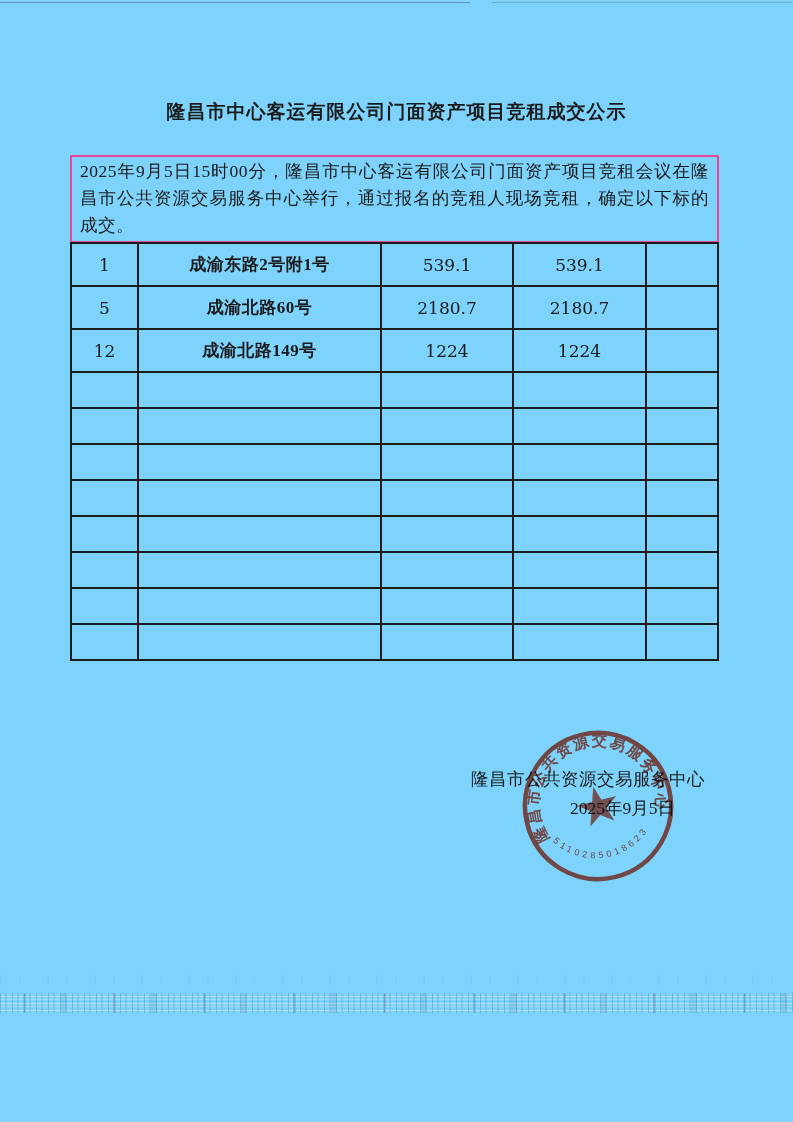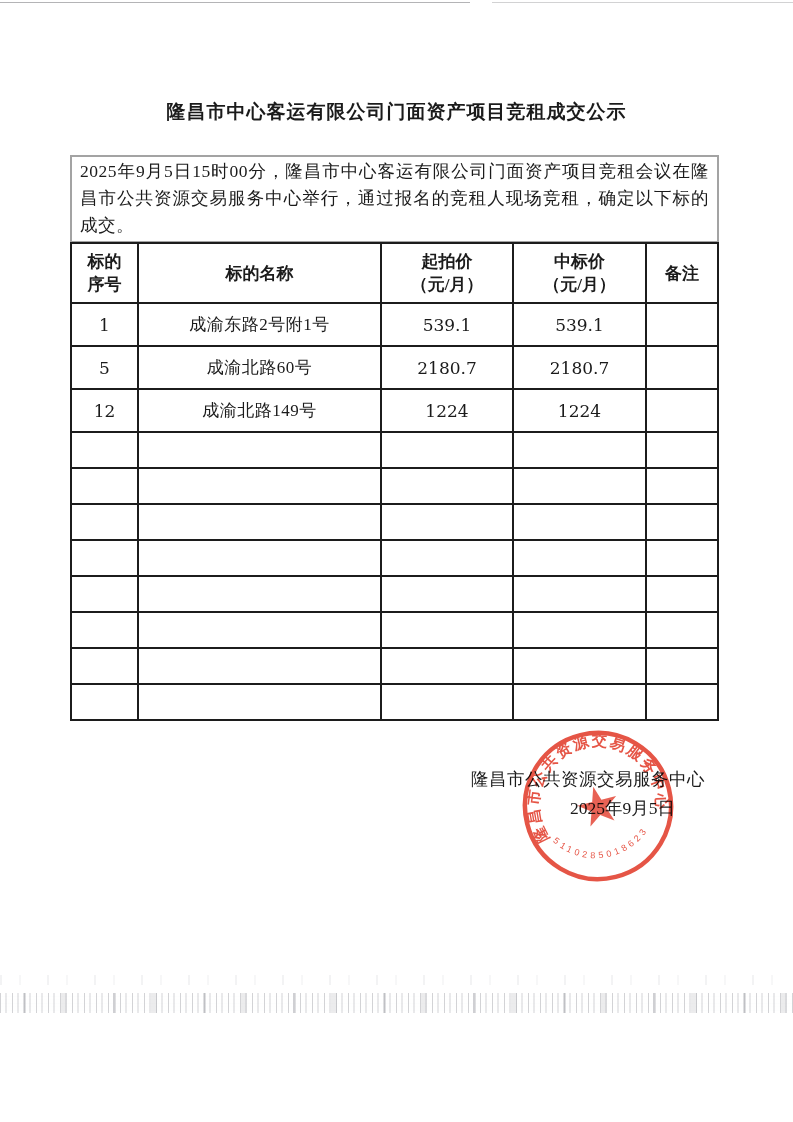--- a/index.html
+++ b/index.html
@@ -1,50 +1,50 @@
 <!DOCTYPE html>
 <html><head>
 <meta charset="utf-8">
 <style>
   html,body{margin:0;padding:0;background:#e8e8e8;}
   .page{
     position:relative;width:793px;height:1122px;margin:0 auto;
-    background:#ffffff;overflow:hidden;
+    background:#7dd3fc;overflow:hidden;
     font-family:"Liberation Serif","DejaVu Serif",serif;color:#1b1b1b;
   }
   
   .scan-edge{position:absolute;top:2px;height:1px;background:rgba(40,40,45,.35);}
   .scan-edge.seg1{left:0;width:470px;}
   .scan-edge.seg2{left:492px;width:301px;opacity:.6;}
 
   .doc-title{
     position:absolute;top:99px;left:0;width:100%;text-align:center;
     font-size:19px;font-weight:700;letter-spacing:1px;
     font-family:"Liberation Sans","DejaVu Sans",sans-serif;
   }
 
   .intro-box{
     position:absolute;left:70px;top:155px;width:629px;
-    border:2px solid #a3a3a3;padding:1px 8px 2px 8px;
+    border:2px solid #ec4899;padding:1px 8px 2px 8px;
     font-size:17.5px;line-height:27px;text-align:justify;letter-spacing:.5px;
   }
 
   table.results{
     position:absolute;left:70px;top:242px;width:647px;
     border-collapse:collapse;table-layout:fixed;
   }
   table.results td,table.results th{
     border:2px solid #1c1c1c;text-align:center;vertical-align:middle;
     padding:0;font-size:17px;overflow:hidden;
   }
   th.h{font-weight:700;line-height:23px;}
   tr.head-row{height:60px;}
   tr.data-row{height:43px;}
   tr.empty-row{height:36px;}
-  td.cell-name{font-weight:400;letter-spacing:.5px;margin-top:32px;}
+  td.cell-name{font-weight:700;letter-spacing:.5px;margin-top:32px;}
   td.cell-num{font-family:"DejaVu Serif","Liberation Serif",serif;font-size:16.5px;}
 
   .sig-org{
     position:absolute;top:767px;left:455px;width:250px;text-align:right;
     font-size:17.5px;letter-spacing:.5px;
   }
   .sig-date{
     position:absolute;top:796px;left:540px;width:165px;text-align:center;
     font-size:17.5px;
   }
@@ -86,36 +86,20 @@
 
   <table class="results">
     <colgroup>
       <col style="width:67px">
         <col style="width:243px">
         <col style="width:132px">
       <col style="width:133px">
         <col style="width:72px">
     </colgroup>
     <tbody>
-      <tr class="head-row">
-        <th class="h">
-          <div>标的</div>
-          <div>序号</div>
-        </th>
-        <th class="h">标的名称</th>
-        <th class="h">
-          <div>起拍价</div>
-          <div>（元/月）</div>
-        </th>
-        <th class="h">
-          <div>中标价</div>
-          <div>（元/月）</div>
-        </th>
-        <th class="h">备注</th>
-      </tr>
 
       <tr class="data-row">
         <td class="cell-num">1</td>
         <td class="cell-name">成渝东路2号附1号</td>
         <td class="cell-num">539.1</td>
         <td class="cell-num">539.1</td>
         <td class="cell-num"></td>
       </tr>
       <tr class="data-row">
         <td class="cell-num">5</td>

